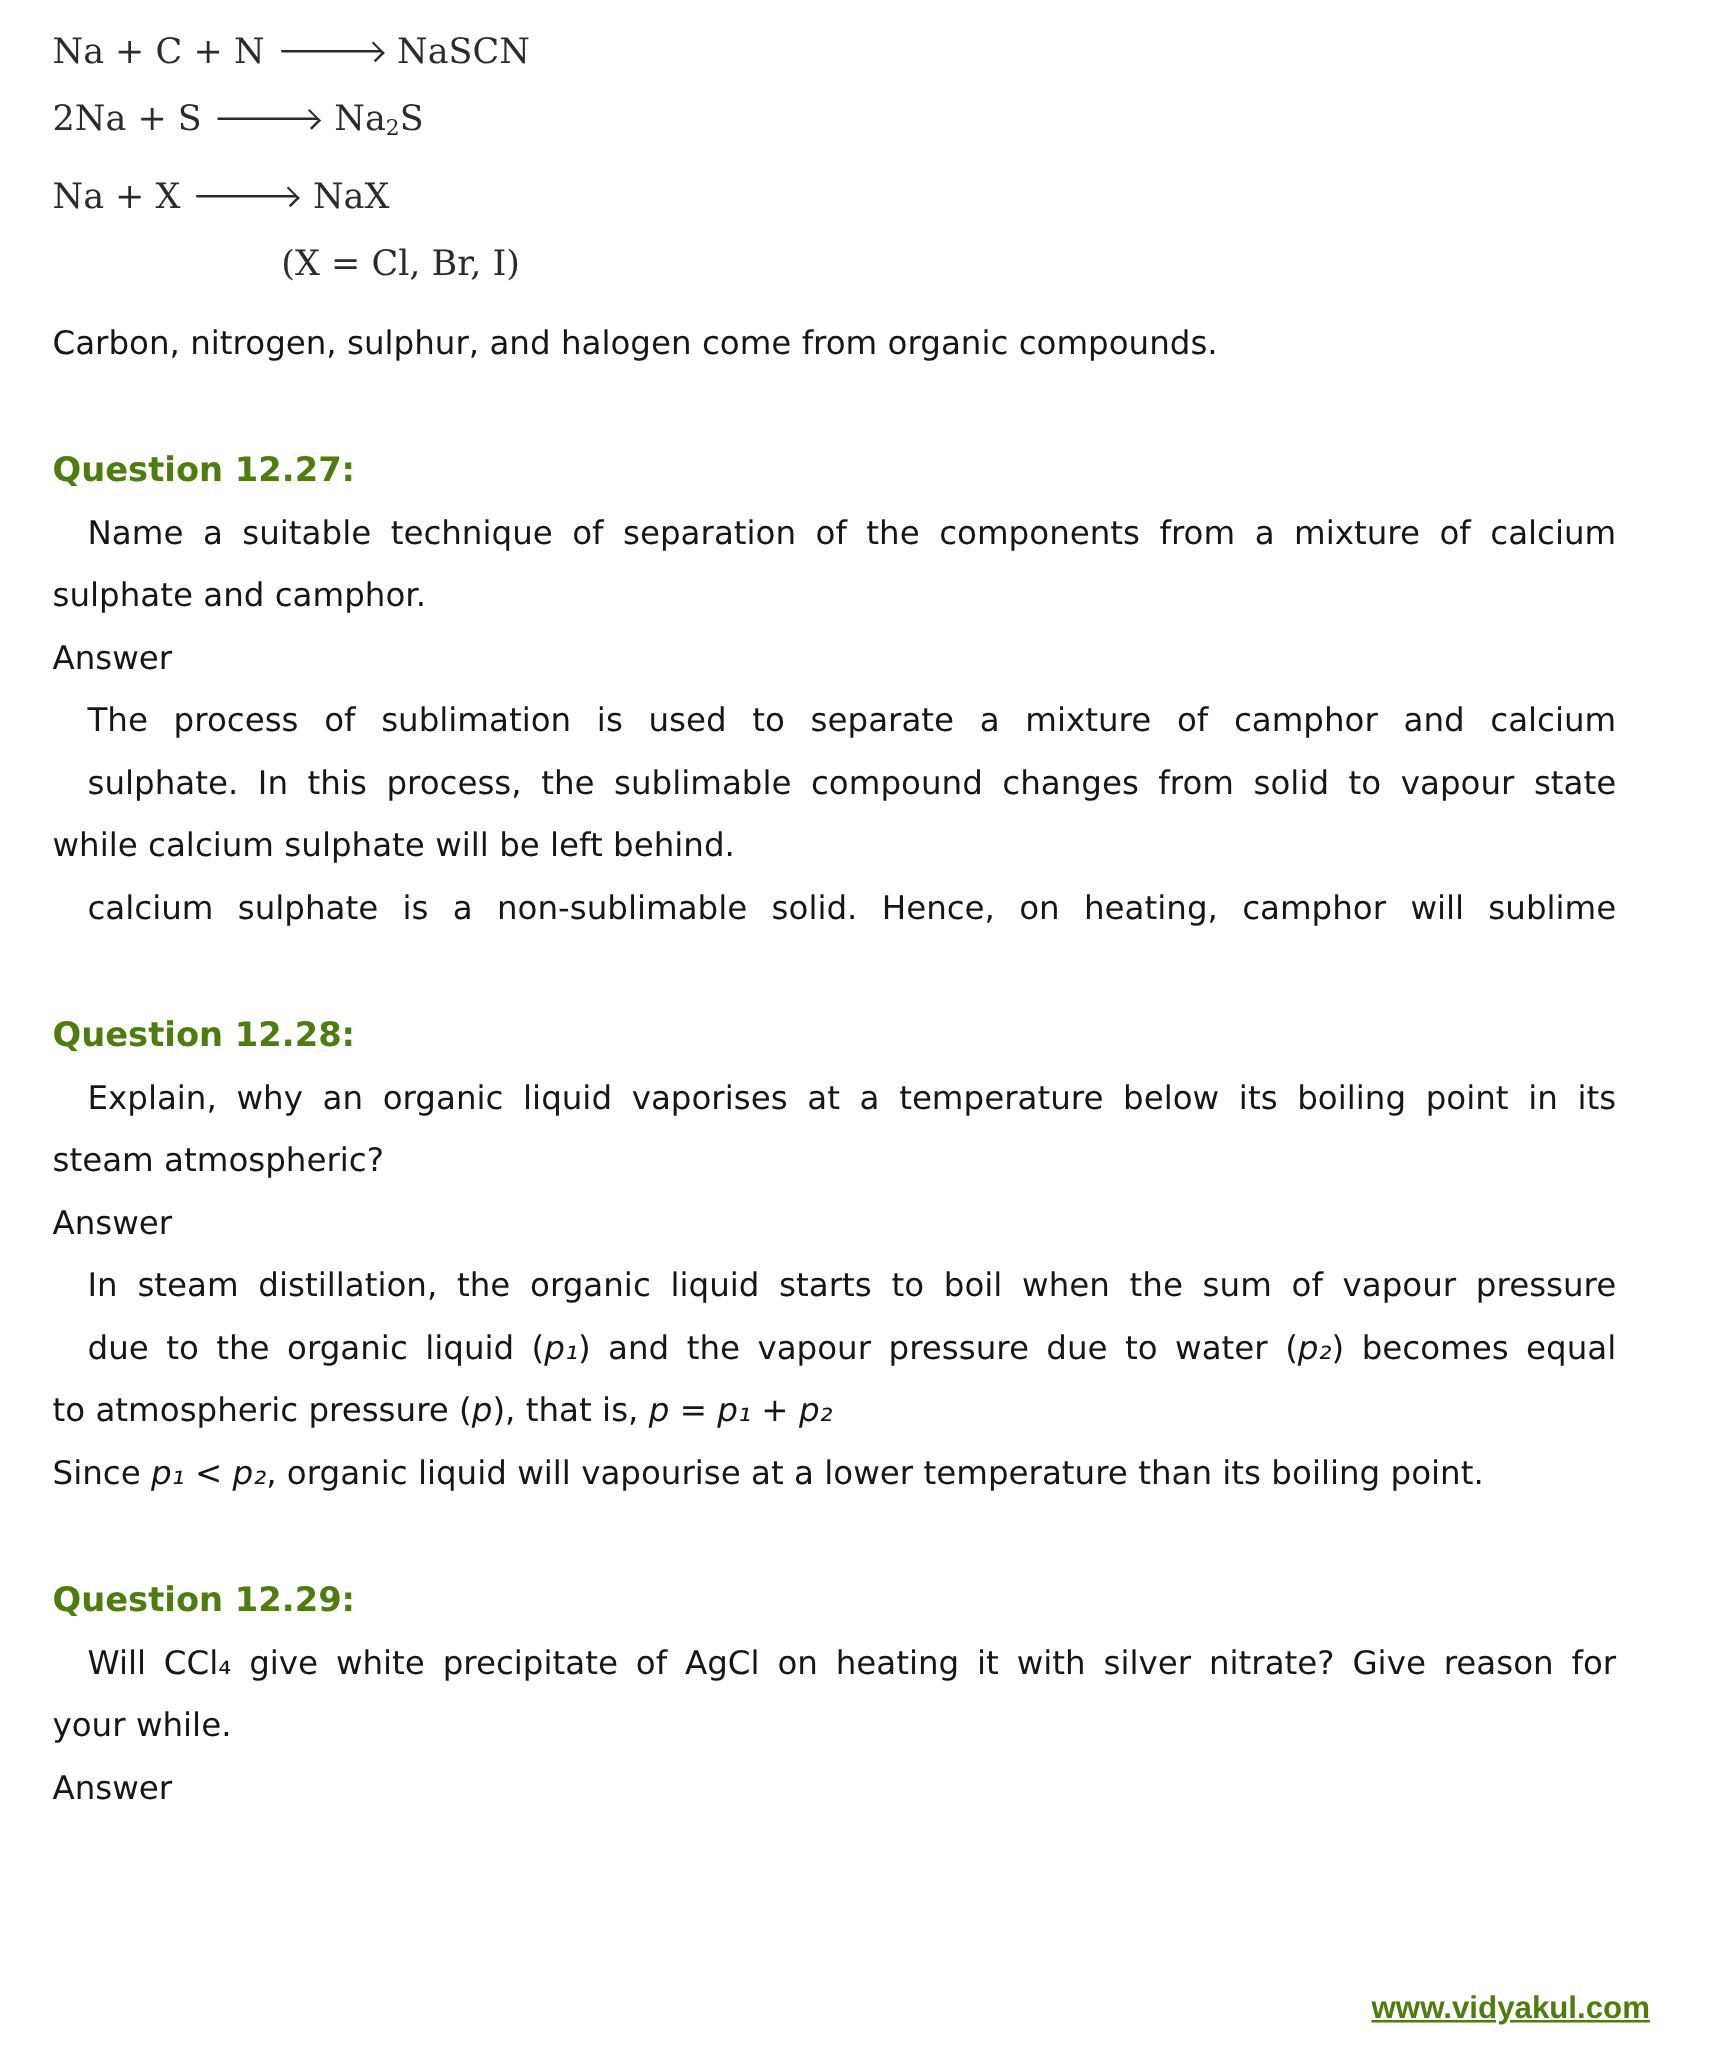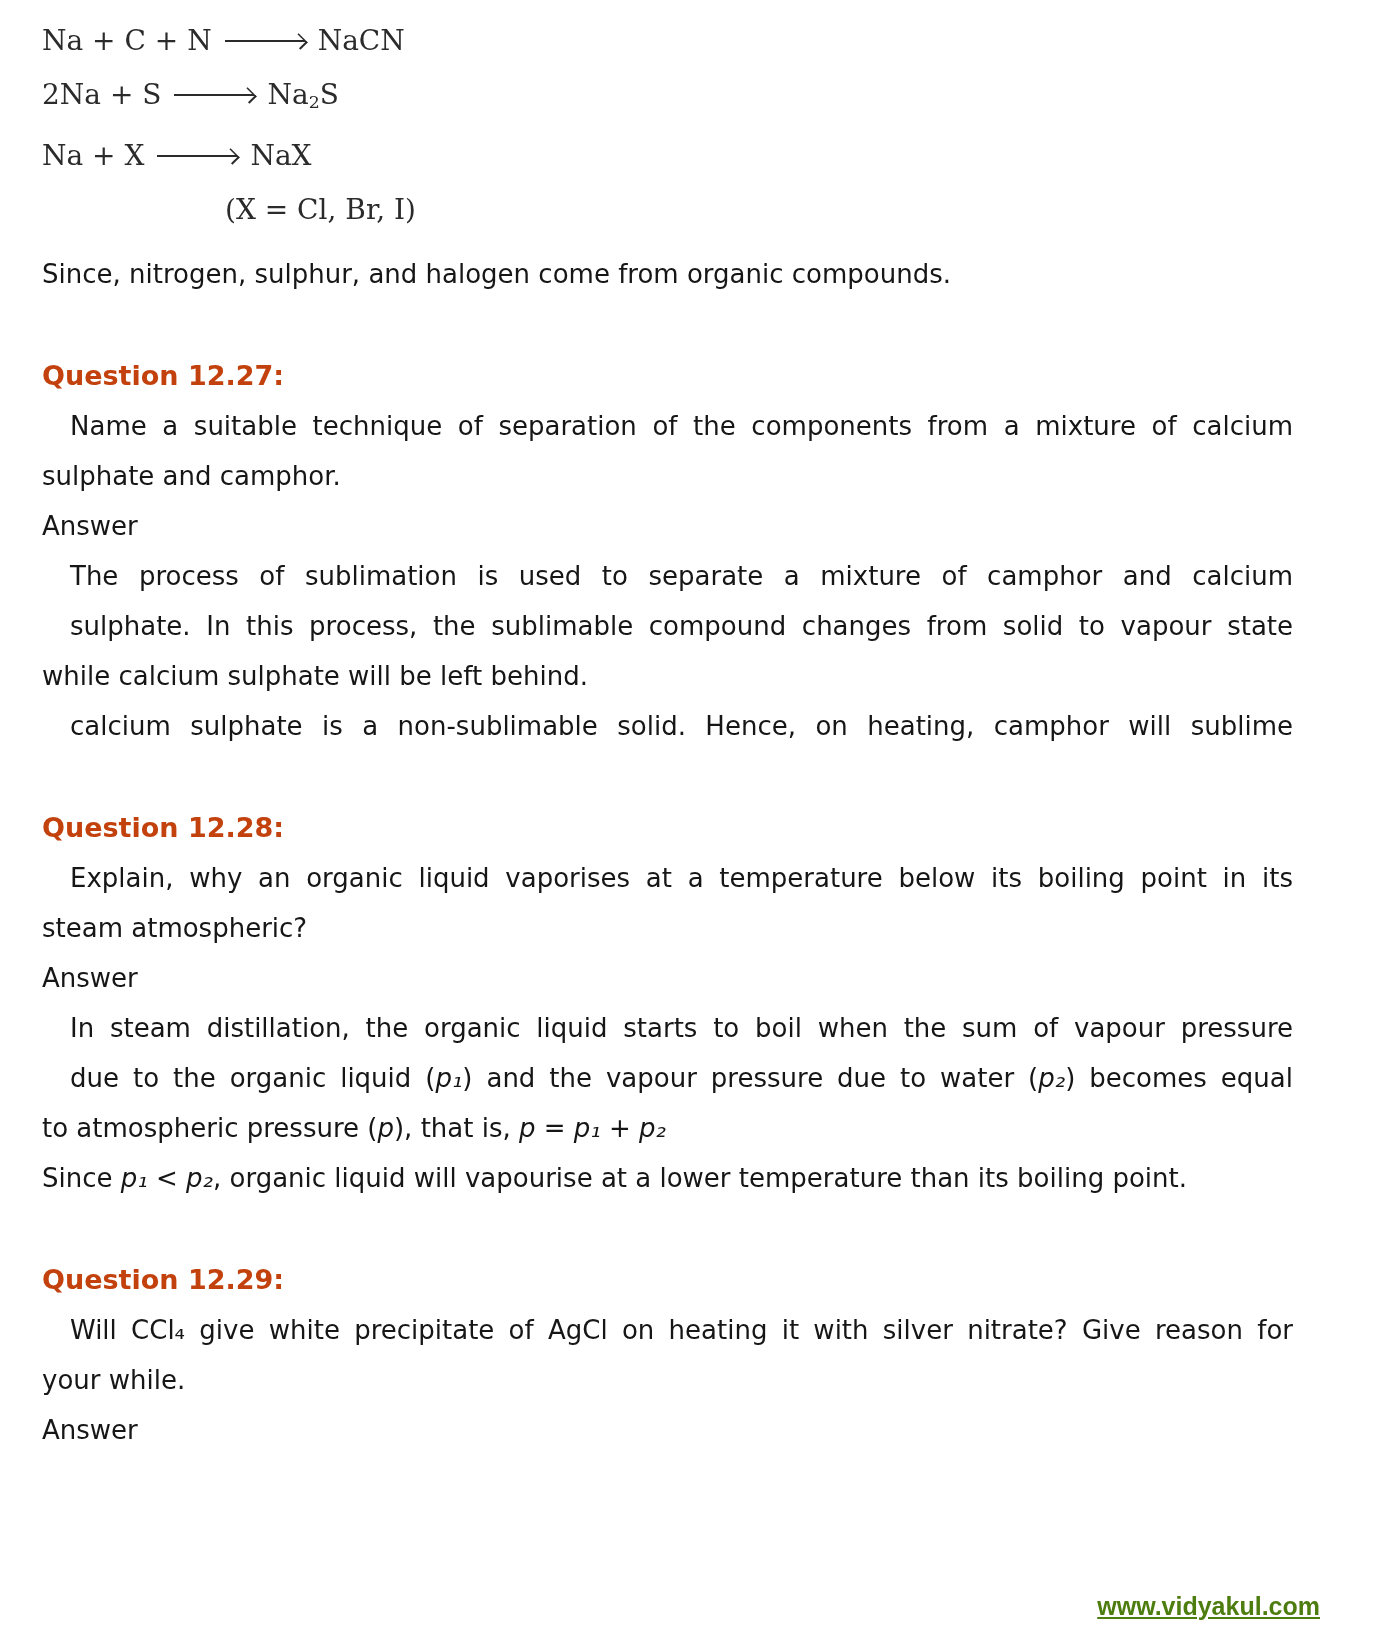--- a/index.html
+++ b/index.html
@@ -15,46 +15,46 @@
   .eq{line-height:54px;white-space:nowrap;}
   .eq-cond{padding-left:183px;}
   .arrow{display:inline-block;width:80px;height:2px;background:#2b2b2b;position:relative;vertical-align:middle;margin:0 13px 4px 13px;}
   .arrow::after{content:"";position:absolute;right:-1px;top:-5px;width:11px;height:11px;border-top:2px solid #2b2b2b;border-right:2px solid #2b2b2b;transform:rotate(45deg) scaleY(0.8);}
   .sub{font-size:0.62em;vertical-align:-0.24em;}
 
   
   .line{font-size:26px;line-height:50px;margin:0;}
   .just{text-align:justify;text-align-last:justify;margin-left:28px;}
   .intro{margin-top:12px;}
-  .qhead{font-size:27px;line-height:50px;margin:52px 0 0 0;font-weight:bold;color:#c2410c;}
+  .qhead{font-size:27px;line-height:50px;margin:52px 0 0 0;font-weight:bold;color:#4d7c0f;}
   .it{font-style:italic;}
 
   
   .footer-link{position:absolute;top:1592px;right:55px;font-size:25px;font-weight:bold;
     color:#4d7c0f;text-decoration:underline;font-family:"Liberation Sans","DejaVu Sans",sans-serif;cursor:pointer;}
 </style>
 </head>
 <body>
 
 <div class="content">
 
   <div class="equations">
     <div class="eq">
-      <span>Na + C + N</span><span class="arrow"></span><span>NaCN</span>
+      <span>Na + C + N</span><span class="arrow"></span><span>NaSCN</span>
     </div>
     <div class="eq">
       <span>2Na + S</span><span class="arrow"></span><span><span>Na</span><span class="sub">2</span><span>S</span></span>
     </div>
     <div class="eq">
       <span>Na + X</span><span class="arrow"></span><span>NaX</span>
     </div>
     <div class="eq eq-cond">(X = Cl, Br, I)</div>
   </div>
 
-  <p class="line intro">Since, nitrogen, sulphur, and halogen come from organic compounds.</p>
+  <p class="line intro">Carbon, nitrogen, sulphur, and halogen come from organic compounds.</p>
 
   <h2 class="qhead">Question 12.27:</h2>
   <p class="line just">Name a suitable technique of separation of the components from a mixture of calcium</p>
   <p class="line">sulphate and camphor.</p>
   <p class="line">Answer</p>
   <p class="line just">The process of sublimation is used to separate a mixture of camphor and calcium</p>
   <p class="line just">sulphate. In this process, the sublimable compound changes from solid to vapour state</p>
   <p class="line">while calcium sulphate will be left behind.</p>
   <p class="line just">calcium sulphate is a non-sublimable solid. Hence, on heating, camphor will sublime</p>
 

